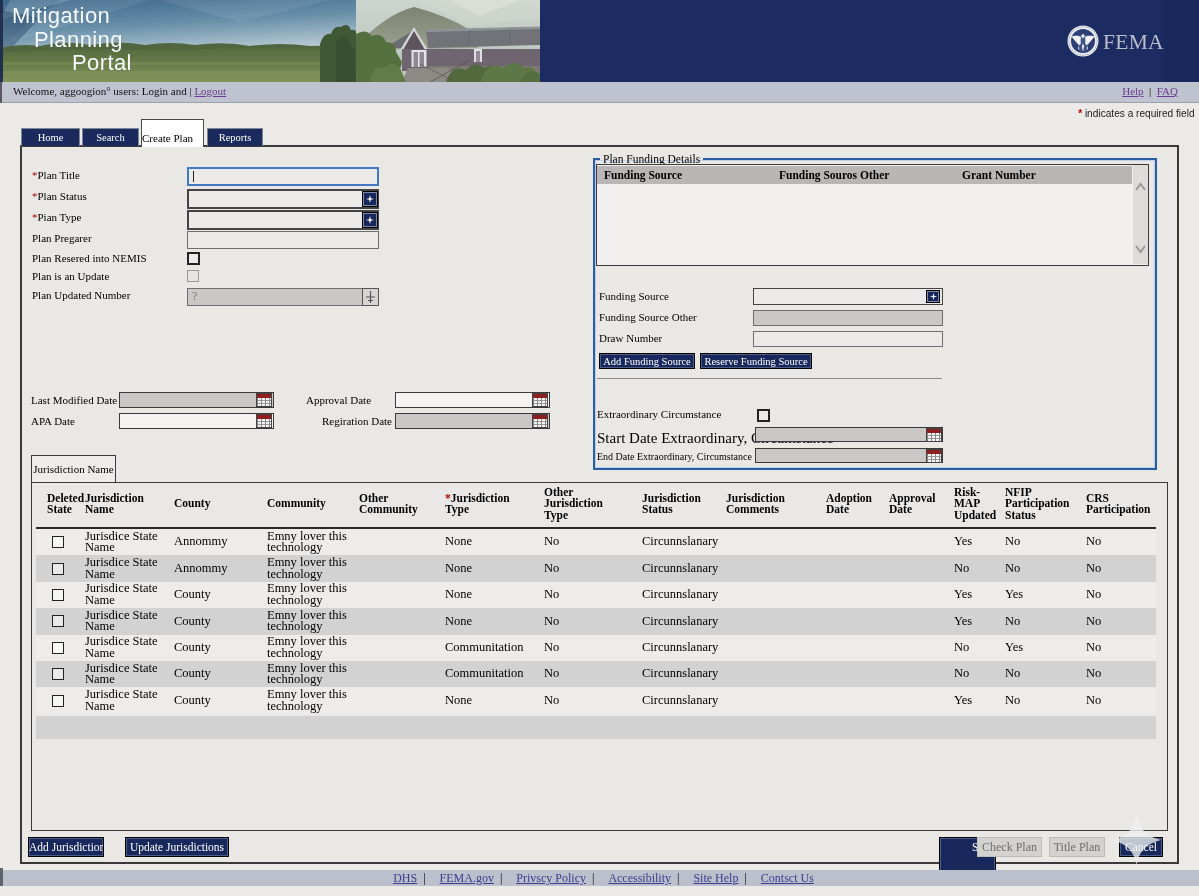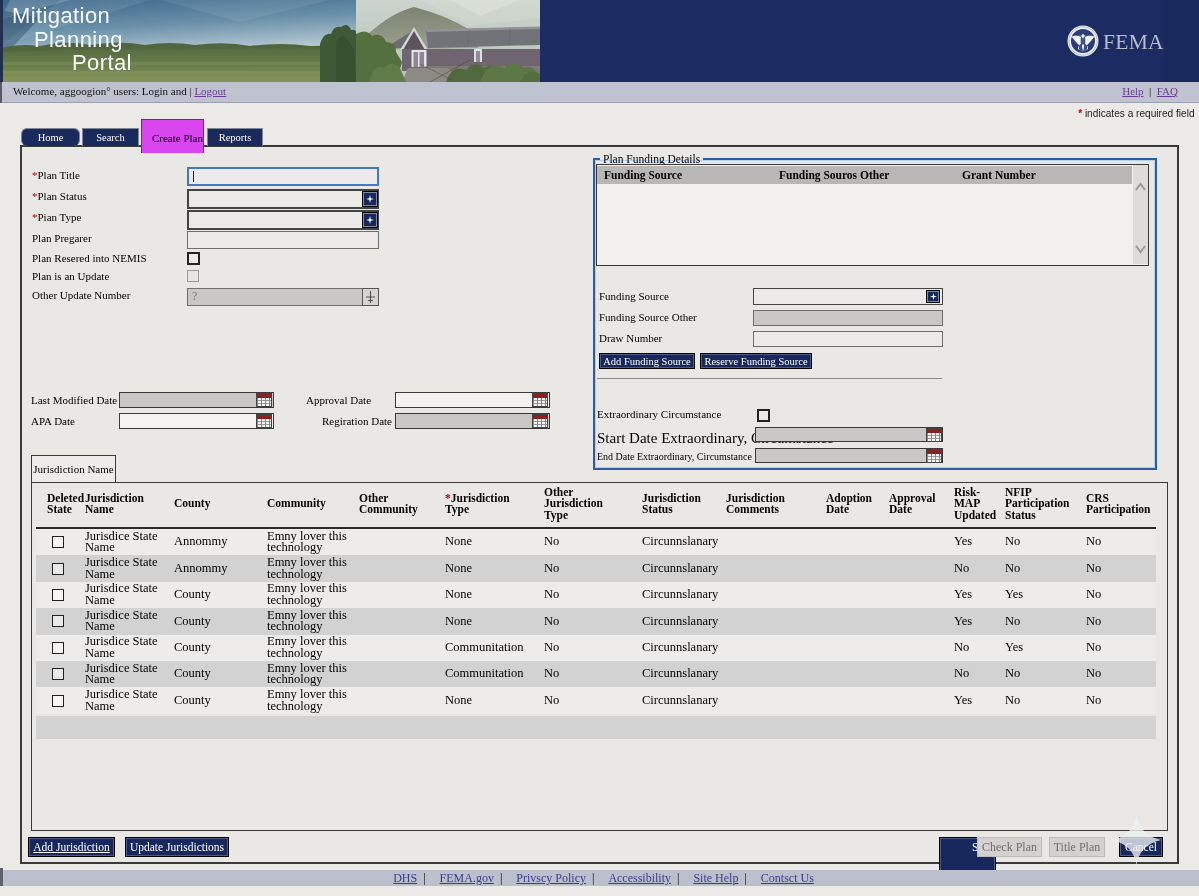--- a/index.html
+++ b/index.html
@@ -11,21 +11,21 @@
 
 #welcome{left:0;top:82px;width:1199px;height:21px;background:#bfc2cf;border-bottom:1px solid #9ea1ad;box-sizing:border-box;}
 #welcome .lt{position:absolute;left:13px;top:3px;font-size:11px;color:#111;}
 #welcome .rt{position:absolute;right:21px;top:3px;font-size:11px;}
 a.pur{color:#6a3d92;text-decoration:underline;}
 #reqnote{right:4px;top:107px;font-size:11px;color:#222;font-family:"Liberation Sans",sans-serif;transform:scaleX(0.92);transform-origin:right;}
 #reqnote b{color:#a00;}
 
 #mainbox{left:20px;top:145px;width:1159px;height:719px;border:2px solid #3a3a3a;background:#e9e8e5;box-sizing:border-box;}
 .tab{position:absolute;top:128px;height:18px;background:#1a2a5c;color:#fff;font-size:10.5px;text-align:center;line-height:17px;border:1px solid #7f8696;border-bottom:none;box-sizing:border-box;white-space:nowrap;}
-#tabactive{position:absolute;top:119px;height:34px;background:#d946ef;color:#000;font-size:11px;text-align:right;line-height:36px;border:1px solid #4a4a4a;border-bottom:none;box-sizing:border-box;z-index:3;white-space:nowrap;}
+#tabactive{position:absolute;top:119px;height:28px;background:#ffffff;color:#000;font-size:11px;text-align:left;line-height:36px;border:1px solid #4a4a4a;border-bottom:none;box-sizing:border-box;z-index:3;white-space:nowrap;}
 
 fieldset{position:absolute;margin:0;padding:0;}
 fieldset legend{font-size:11.5px;margin-left:5px;padding:0 3px;}
 #fsplan{left:29px;top:153px;width:536px;height:199px;border:1px solid #2a2a2a;}
 #fsfund{left:593px;top:153px;width:560px;height:313px;border:2px solid #2d5ca6;box-shadow:0 0 0 1px #b9d0ea inset;}
 .lab{position:absolute;font-size:11px;color:#000;white-space:nowrap;}
 .red{color:#a00;}
 .inp{position:absolute;background:#ebeae8;border:1px solid #6e6e6e;box-sizing:border-box;}
 .inp.dis{background:#c9c8c6;}
 .ddbtn{position:absolute;width:16px;background:#16275c;border:1px solid #000;box-sizing:border-box;display:flex;align-items:center;justify-content:center;box-shadow:inset 0 0 0 1px rgba(255,255,255,0.45);}
@@ -152,21 +152,21 @@
       <div>Mitigation</div>
       <div style="margin-left:22px;">Planning</div>
       <div style="margin-left:60px;">Portal</div>
     </div>
   <div class="abs" id="welcome">
     <span class="lt">Welcome, aggoogion° users: Login and | <a class="pur" href="#">Logout</a></span>
     <span class="rt"><a class="pur" href="#">Help</a> &nbsp;|&nbsp; <a class="pur" href="#">FAQ</a></span>
   </div>
   <div class="abs" id="reqnote"><b>*</b> indicates a required field</div>
   <div class="abs" id="mainbox"></div>
-  <div class="tab" style="left:21px;width:59px;border-radius:6px;">Home</div>
+  <div class="tab" style="left:21px;width:59px;">Home</div>
   <div class="tab" style="left:82px;width:57px;">Search</div>
   <div id="tabactive" style="left:141px;width:63px;">Create Plan</div>
   <div class="tab" style="left:207px;width:56px;">Reports</div>
 
 
   <span class="lab" style="left:32px;top:169px;"><span class="red">*</span>Plan Title</span>
   <div class="inp" style="left:187px;top:167px;width:192px;height:19px;border:2px solid #4179c4;background:#ecebe9;">
       <div style="position:absolute;left:4px;top:2px;width:1px;height:11px;background:#222;"></div>
     </div>
   <span class="lab" style="left:32px;top:190px;"><span class="red">*</span>Plan Status</span>
@@ -182,21 +182,21 @@
       <svg width="8" height="8" viewBox="0 0 9 9">
         <path d="M4.5,0 L5.4,3.6 L9,4.5 L5.4,5.4 L4.5,9 L3.6,5.4 L0,4.5 L3.6,3.6 Z" fill="#fff"></path>
       </svg>
     </div>
   <span class="lab" style="left:32px;top:232px;">Plan Pregarer</span>
   <div class="inp" style="left:187px;top:231px;width:192px;height:18px;"></div>
   <span class="lab" style="left:32px;top:252px;">Plan Resered into NEMIS</span>
   <div class="cb" style="left:187px;top:252px;"></div>
   <span class="lab" style="left:32px;top:270px;">Plan is an Update</span>
   <div class="cb dis" style="left:187px;top:270px;width:12px;height:12px;"></div>
-  <span class="lab" style="left:32px;top:289px;">Other Update Number</span>
+  <span class="lab" style="left:32px;top:289px;">Plan Updated Number</span>
   <div class="inp dis" style="left:187px;top:288px;width:176px;height:18px;color:#777;font-size:12px;padding-left:4px;">?</div>
   <div class="inp" style="left:362px;top:288px;width:17px;height:18px;background:#d6d5d3;border:1px solid #555;">
     <svg width="15" height="16" viewBox="0 0 15 16">
         <path d="M7.5,2 V14 M3,8 H12 M5,11.5 H10" stroke="#555" stroke-width="1.2" fill="none"></path>
       </svg>
   </div>
 
   <span class="lab" style="left:31px;top:394px;">Last Modified Date</span>
   <div class="inp dis" style="left:119px;top:392px;width:155px;height:16px;border:1.5px solid #3a3a3a;"></div>
   <span class="cal" style="left:256px;top:393px;"></span>
@@ -397,21 +397,21 @@
           <td></td>
           <td></td>
           <td>Yes</td>
           <td>No</td>
           <td>No</td>
         </tr>
     </tbody>
   </table>
   <div class="abs" id="grayrow"></div>
 
-  <div class="navybtn" style="left:28px;top:837px;width:87px;height:20px;line-height:19px;text-decoration:underline;">Add Jurisdiction</div>
+  <div class="navybtn" style="left:28px;top:837px;width:76px;height:20px;line-height:19px;">Add Jurisdiction</div>
   <div class="navybtn" style="left:125px;top:837px;width:104px;height:20px;line-height:19px;">Update Jurisdictions</div>
   <div class="navybtn" style="left:939px;top:837px;width:57px;height:36px;line-height:19px;padding-left:32px;">Save Plan</div>
   <div class="graybtn" style="left:977px;top:837px;width:65px;height:20px;line-height:19px;">Check Plan</div>
   <div class="graybtn" style="left:1049px;top:837px;width:56px;height:20px;line-height:19px;">Title Plan</div>
   <div class="navybtn" style="left:1119px;top:837px;width:44px;height:20px;line-height:19px;">Cancel</div>
   <svg class="abs" style="left:1112px;top:815px;z-index:5;" width="49" height="50" viewBox="0 0 49 50">
     <path d="M24.5,0 Q27.5,20 49,25 Q27.5,30 24.5,50 Q21.5,30 0,25 Q21.5,20 24.5,0 Z" fill="#eef1f2" opacity="0.78"></path>
   </svg>
 
   <div class="abs" id="footer">

